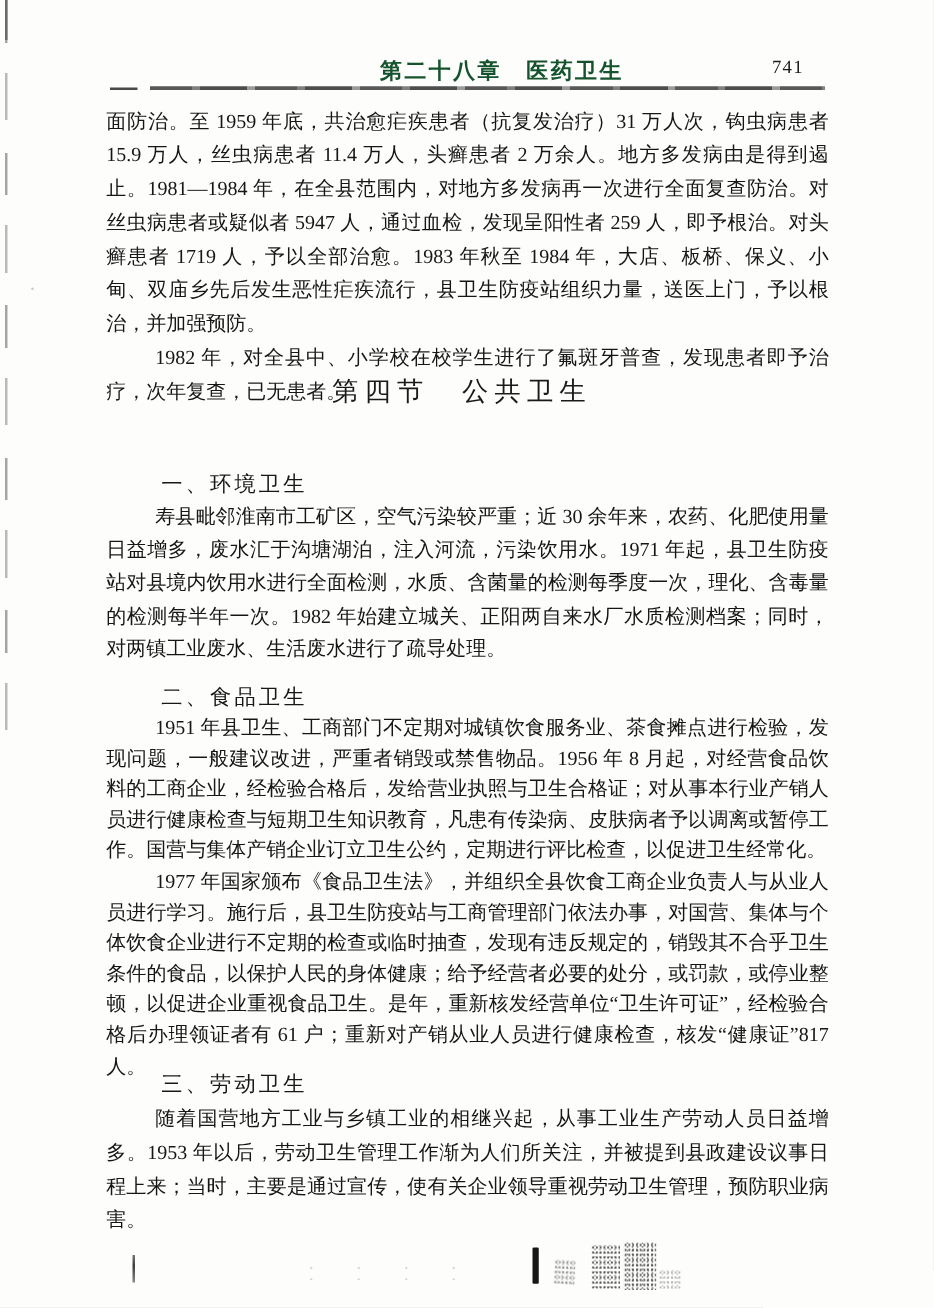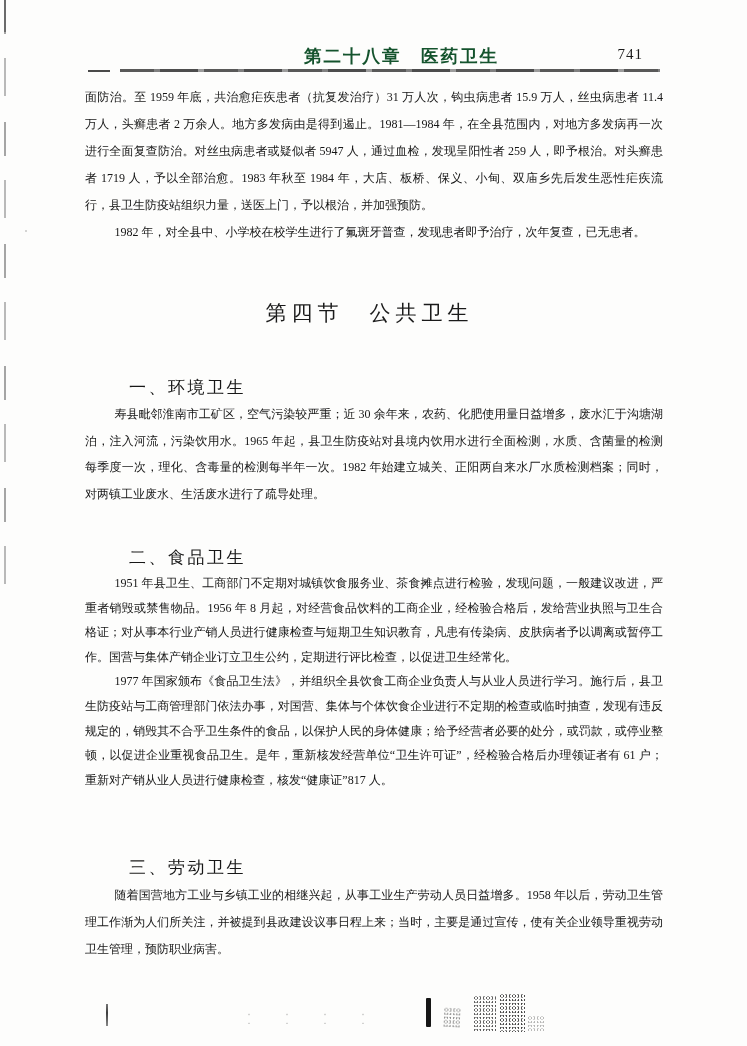--- a/index.html
+++ b/index.html
@@ -33,21 +33,21 @@
   .header-rule{
     position:absolute;top:69px;left:120px;width:540px;height:3px;
     background:repeating-linear-gradient(90deg,
       #3c3c3c 0 34px, #6a6a6a 34px 40px, #2e2e2e 40px 78px, #8a8a8a 78px 84px);
     opacity:.85;
   }
 
   
   .textblock{
     position:absolute;left:85px;width:578px;
-    font-size:12px;
+    font-size:16px;
     text-align:justify;
     color:#161616;
   }
   .textblock p{margin:0;}
   p.indent{text-indent:2.45em;}
   .intro-block{top:84px;line-height:27px;}
   .env-para{top:401px;line-height:26.5px;}
   .food-block{top:571px;line-height:24.6px;}
   .labor-para{top:882px;line-height:27px;}
 
@@ -125,32 +125,32 @@
 
   <div class="textblock intro-block">
     <p>面防治。至 1959 年底，共治愈疟疾患者（抗复发治疗）31 万人次，钩虫病患者 15.9 万人，丝虫病患者 11.4 万人，头癣患者 2 万余人。地方多发病由是得到遏止。1981—1984 年，在全县范围内，对地方多发病再一次进行全面复查防治。对丝虫病患者或疑似者 5947 人，通过血检，发现呈阳性者 259 人，即予根治。对头癣患者 1719 人，予以全部治愈。1983 年秋至 1984 年，大店、板桥、保义、小甸、双庙乡先后发生恶性疟疾流行，县卫生防疫站组织力量，送医上门，予以根治，并加强预防。</p>
     <p class="indent">1982 年，对全县中、小学校在校学生进行了氟斑牙普查，发现患者即予治疗，次年复查，已无患者。</p>
   </div>
 
   <div class="section-title">第四节　公共卫生</div>
 
   <div class="sub-heading h-env">一、环境卫生</div>
   <div class="textblock env-para">
-    <p class="indent">寿县毗邻淮南市工矿区，空气污染较严重；近 30 余年来，农药、化肥使用量日益增多，废水汇于沟塘湖泊，注入河流，污染饮用水。1965 年起，县卫生防疫站对县境内饮用水进行全面检测，水质、含菌量的检测每季度一次，理化、含毒量的检测每半年一次。1982 年始建立城关、正阳两自来水厂水质检测档案；同时，对两镇工业废水、生活废水进行了疏导处理。</p>
+    <p class="indent">寿县毗邻淮南市工矿区，空气污染较严重；近 30 余年来，农药、化肥使用量日益增多，废水汇于沟塘湖泊，注入河流，污染饮用水。1971 年起，县卫生防疫站对县境内饮用水进行全面检测，水质、含菌量的检测每季度一次，理化、含毒量的检测每半年一次。1982 年始建立城关、正阳两自来水厂水质检测档案；同时，对两镇工业废水、生活废水进行了疏导处理。</p>
   </div>
 
   <div class="sub-heading h-food">二、食品卫生</div>
   <div class="textblock food-block">
     <p class="indent">1951 年县卫生、工商部门不定期对城镇饮食服务业、茶食摊点进行检验，发现问题，一般建议改进，严重者销毁或禁售物品。1956 年 8 月起，对经营食品饮料的工商企业，经检验合格后，发给营业执照与卫生合格证；对从事本行业产销人员进行健康检查与短期卫生知识教育，凡患有传染病、皮肤病者予以调离或暂停工作。国营与集体产销企业订立卫生公约，定期进行评比检查，以促进卫生经常化。</p>
     <p class="indent">1977 年国家颁布《食品卫生法》，并组织全县饮食工商企业负责人与从业人员进行学习。施行后，县卫生防疫站与工商管理部门依法办事，对国营、集体与个体饮食企业进行不定期的检查或临时抽查，发现有违反规定的，销毁其不合乎卫生条件的食品，以保护人民的身体健康；给予经营者必要的处分，或罚款，或停业整顿，以促进企业重视食品卫生。是年，重新核发经营单位“卫生许可证”，经检验合格后办理领证者有 61 户；重新对产销从业人员进行健康检查，核发“健康证”817 人。</p>
   </div>
 
   <div class="sub-heading h-labor">三、劳动卫生</div>
   <div class="textblock labor-para">
-    <p class="indent">随着国营地方工业与乡镇工业的相继兴起，从事工业生产劳动人员日益增多。1958 年以后，劳动卫生管理工作渐为人们所关注，并被提到县政建设议事日程上来；当时，主要是通过宣传，使有关企业领导重视劳动卫生管理，预防职业病害。</p>
+    <p class="indent">随着国营地方工业与乡镇工业的相继兴起，从事工业生产劳动人员日益增多。1953 年以后，劳动卫生管理工作渐为人们所关注，并被提到县政建设议事日程上来；当时，主要是通过宣传，使有关企业领导重视劳动卫生管理，预防职业病害。</p>
   </div>
 
   <div class="tick-left"></div>
   <div class="faint-specks"></div>
   <div class="bar-mid"></div>
   <div class="smudge smudge-a"></div>
   <div class="smudge smudge-b"></div>
   <div class="smudge smudge-c"></div>
   <div class="smudge smudge-d"></div>
 

